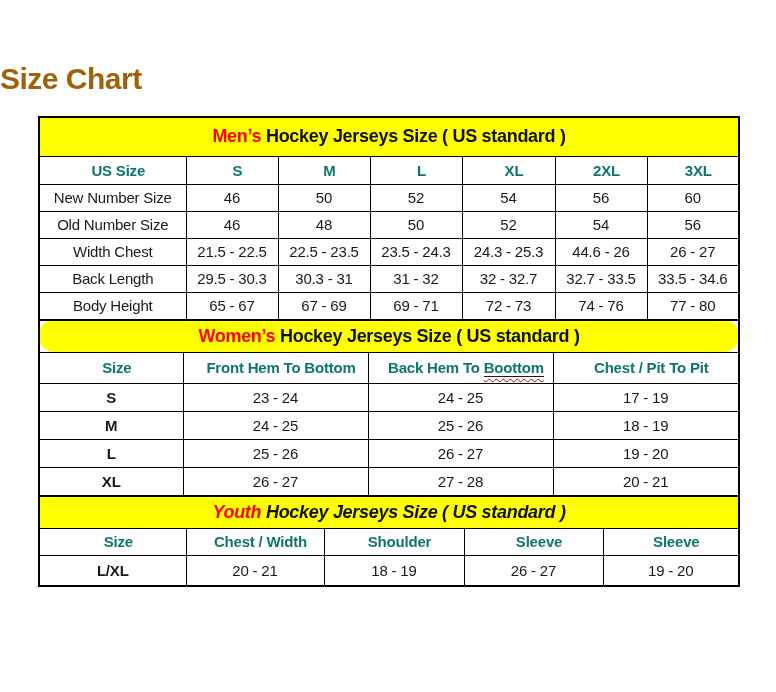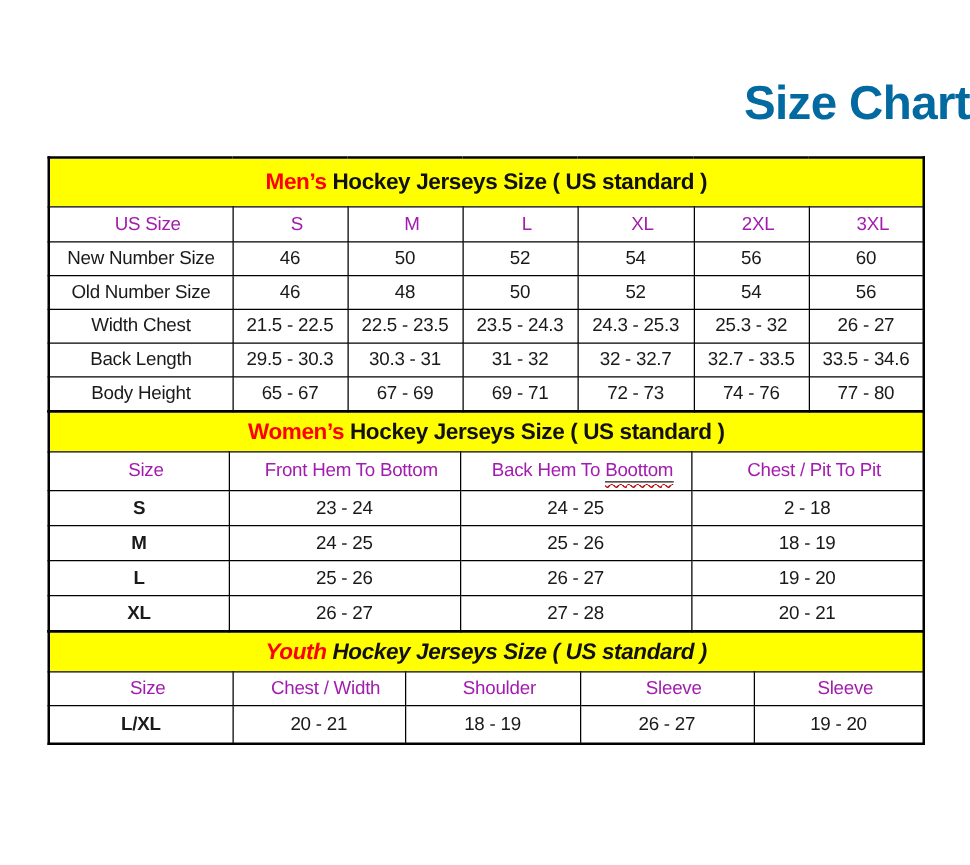--- a/index.html
+++ b/index.html
@@ -6,25 +6,25 @@
   body {
     width: 776px; height: 692px;
     background: #ffffff;
     font-family: "Liberation Sans", sans-serif;
     color: #1a1a1a;
     overflow: hidden;
   }
   .page-title {
     margin: 0;
     padding-top: 62px;
-    text-align: right;
-    font-size: 38px;
+    text-align: left;
+    font-size: 30px;
     line-height: 1.15;
     font-weight: bold;
-    color: #0369a1;
+    color: #a16207;
     letter-spacing: -0.5px;
   }
   .chart-wrap {
     width: 700px;
     margin: 19px auto 4px auto;
   }
   table.section {
     border-collapse: collapse;
     table-layout: fixed;
     width: 700px;
@@ -42,28 +42,28 @@
     white-space: nowrap;
   }
   td.banner {
     background: #ffff00;
     font-weight: bold;
     font-size: 18px;
     letter-spacing: -0.3px;
   }
   .banner .hl { color: #ff0000; }
   .banner .rest { color: #111111; }
-  tr.header-row th { font-weight: normal; color: #a21caf; padding-left: 13px; }
+  tr.header-row th { font-weight: bold; color: #0f766e; padding-left: 13px; }
   td.row-label { font-weight: normal; text-align: center; }
   td.row-label.bold, .women td.row-label, .youth td.row-label { font-weight: bold; }
   
   .mens  tr.banner-row td { height: 38px; }
   .mens  tr.header-row th { height: 27px; }
   .mens  tr.data-row  td { height: 26px; }
-  .women tr.banner-row td { height: 31px; }
+  .women tr.banner-row td { height: 31px; border-radius: 15px; }
   .women tr.header-row th { height: 30px; }
   .women tr.data-row  td { height: 27px; }
   .youth tr.banner-row td { height: 31px; font-style: italic; }
   .youth tr.header-row th { height: 26px; }
   .youth tr.data-row  td { height: 29px; }
   
   .spellcheck {
     text-decoration: underline wavy #c00000;
     text-decoration-thickness: 1px;
     text-underline-offset: 5px;
@@ -118,21 +118,21 @@
         <td>52</td>
         <td>54</td>
         <td>56</td>
       </tr>
       <tr class="data-row">
         <td class="row-label">Width Chest</td>
         <td>21.5 - 22.5</td>
         <td>22.5 - 23.5</td>
         <td>23.5 - 24.3</td>
         <td>24.3 - 25.3</td>
-        <td>25.3 - 32</td>
+        <td>44.6 - 26</td>
         <td>26 - 27</td>
       </tr>
       <tr class="data-row">
         <td class="row-label">Back Length</td>
         <td>29.5 - 30.3</td>
         <td>30.3 - 31</td>
         <td>31 - 32</td>
         <td>32 - 32.7</td>
         <td>32.7 - 33.5</td>
         <td>33.5 - 34.6</td>
@@ -163,21 +163,21 @@
       <tr class="header-row">
         <th>Size</th>
         <th>Front Hem To Bottom</th>
         <th><span>Back Hem To </span><span class="spellcheck"><span class="hard-underline">Boottom</span></span></th>
         <th>Chest / Pit To Pit</th>
       </tr>
       <tr class="data-row">
         <td class="row-label">S</td>
         <td>23 - 24</td>
         <td>24 - 25</td>
-        <td>2 - 18</td>
+        <td>17 - 19</td>
       </tr>
       <tr class="data-row">
         <td class="row-label">M</td>
         <td>24 - 25</td>
         <td>25 - 26</td>
         <td>18 - 19</td>
       </tr>
       <tr class="data-row">
         <td class="row-label">L</td>
         <td>25 - 26</td>

